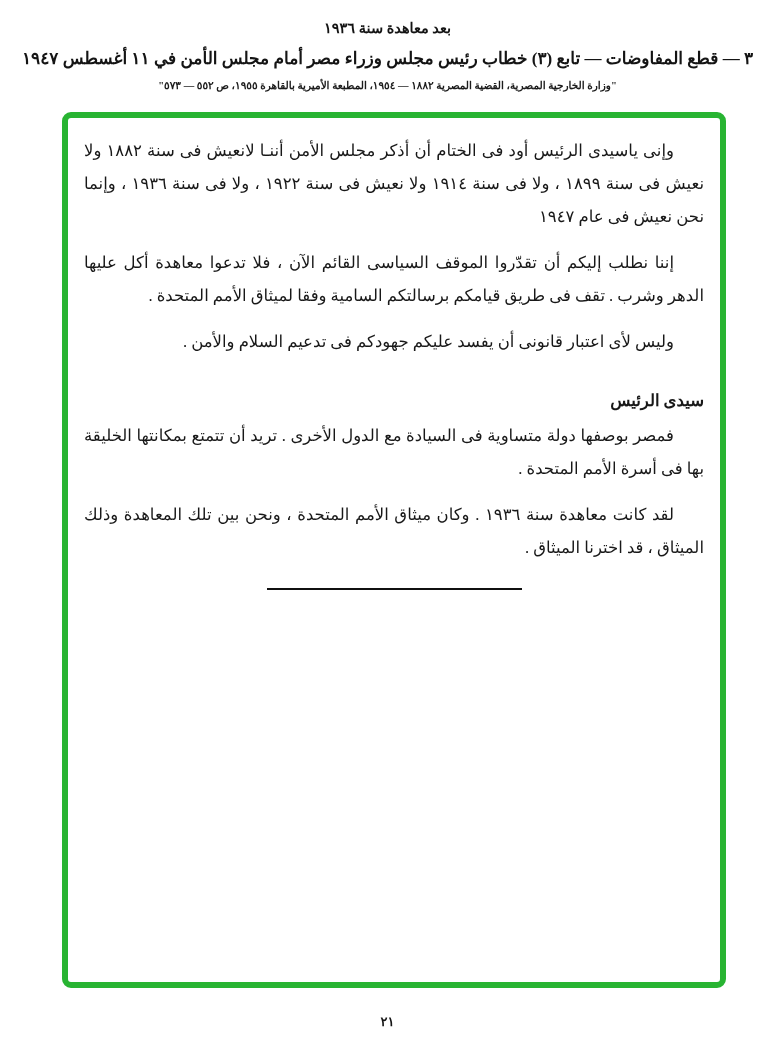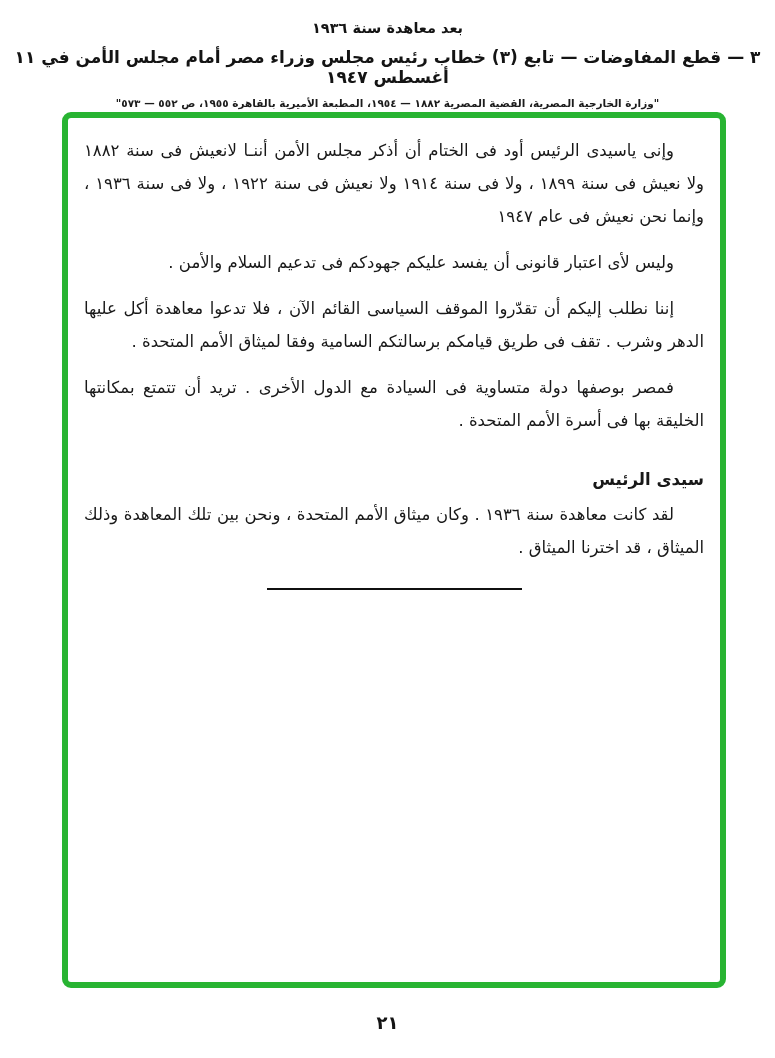--- a/index.html
+++ b/index.html
@@ -1,15 +1,15 @@
 <!DOCTYPE html>
 <html lang="ar" dir="rtl"><head>
 <meta charset="utf-8">
 <style>
-  * { margin: 0; padding: 0; box-sizing: border-box; }
+  * { margin: 0; padding: 0; box-sizing: border-box; font-family: Liberation Serif, serif; }
   html, body {
     width: 775px; height: 1058px;
     background: #ffffff;
     font-family: "DejaVu Sans", sans-serif;
     color: #141414;
     overflow: hidden;
   }
   .page {
     position: relative;
     width: 775px; height: 1058px;
@@ -78,43 +78,43 @@
     border-top: 2.5px solid #101010;
   }
   
   .footer {
     position: absolute;
     left: 0; right: 0;
     top: 1012px;
     text-align: center;
   }
   .page-number {
-    font-size: 18px;
+    font-size: 13px;
     font-weight: bold;
     letter-spacing: 2px;
   }
 </style>
 </head>
 <body>
 
 <div class="page">
 
   <div class="header">
     <div class="header-title">بعد معاهدة سنة ١٩٣٦</div>
     <div class="header-subject">٣ — قطع المفاوضات — تابع (٣) خطاب رئيس مجلس وزراء مصر أمام مجلس الأمن في ١١ أغسطس ١٩٤٧</div>
     <div class="header-source">"وزارة الخارجية المصرية، القضية المصرية ١٨٨٢ — ١٩٥٤، المطبعة الأميرية بالقاهرة ١٩٥٥، ص ٥٥٢ — ٥٧٣"</div>
   </div>
 
   <div class="scan-frame">
     <div class="scan-content">
       <p class="para">وإنى ياسيدى الرئيس أود فى الختام أن أذكر مجلس الأمن أننـا لانعيش فى سنة ١٨٨٢ ولا نعيش فى سنة ١٨٩٩ ، ولا فى سنة ١٩١٤ ولا نعيش فى سنة ١٩٢٢ ، ولا فى سنة ١٩٣٦ ، وإنما نحن نعيش فى عام ١٩٤٧</p>
+      <p class="para">إننا نطلب إليكم أن تقدّروا الموقف السياسى القائم الآن ، فلا تدعوا معاهدة أكل عليها الدهر وشرب . تقف فى طريق قيامكم برسالتكم السامية وفقا لميثاق الأمم المتحدة .</p>
       <p class="para">وليس لأى اعتبار قانونى أن يفسد عليكم جهودكم فى تدعيم السلام والأمن .</p>
-      <p class="para">إننا نطلب إليكم أن تقدّروا الموقف السياسى القائم الآن ، فلا تدعوا معاهدة أكل عليها الدهر وشرب . تقف فى طريق قيامكم برسالتكم السامية وفقا لميثاق الأمم المتحدة .</p>
+      <p class="para salutation">سيدى الرئيس</p>
       <p class="para">فمصر بوصفها دولة متساوية فى السيادة مع الدول الأخرى . تريد أن تتمتع بمكانتها الخليقة بها فى أسرة الأمم المتحدة .</p>
-      <p class="para salutation">سيدى الرئيس</p>
       <p class="para final-para">لقد كانت معاهدة سنة ١٩٣٦ . وكان ميثاق الأمم المتحدة ، ونحن بين تلك المعاهدة وذلك الميثاق ، قد اخترنا الميثاق .</p>
       <hr class="divider">
     </div>
   </div>
 
   <div class="footer">
     <span class="page-number">٢١</span>
   </div>
 
 </div>

